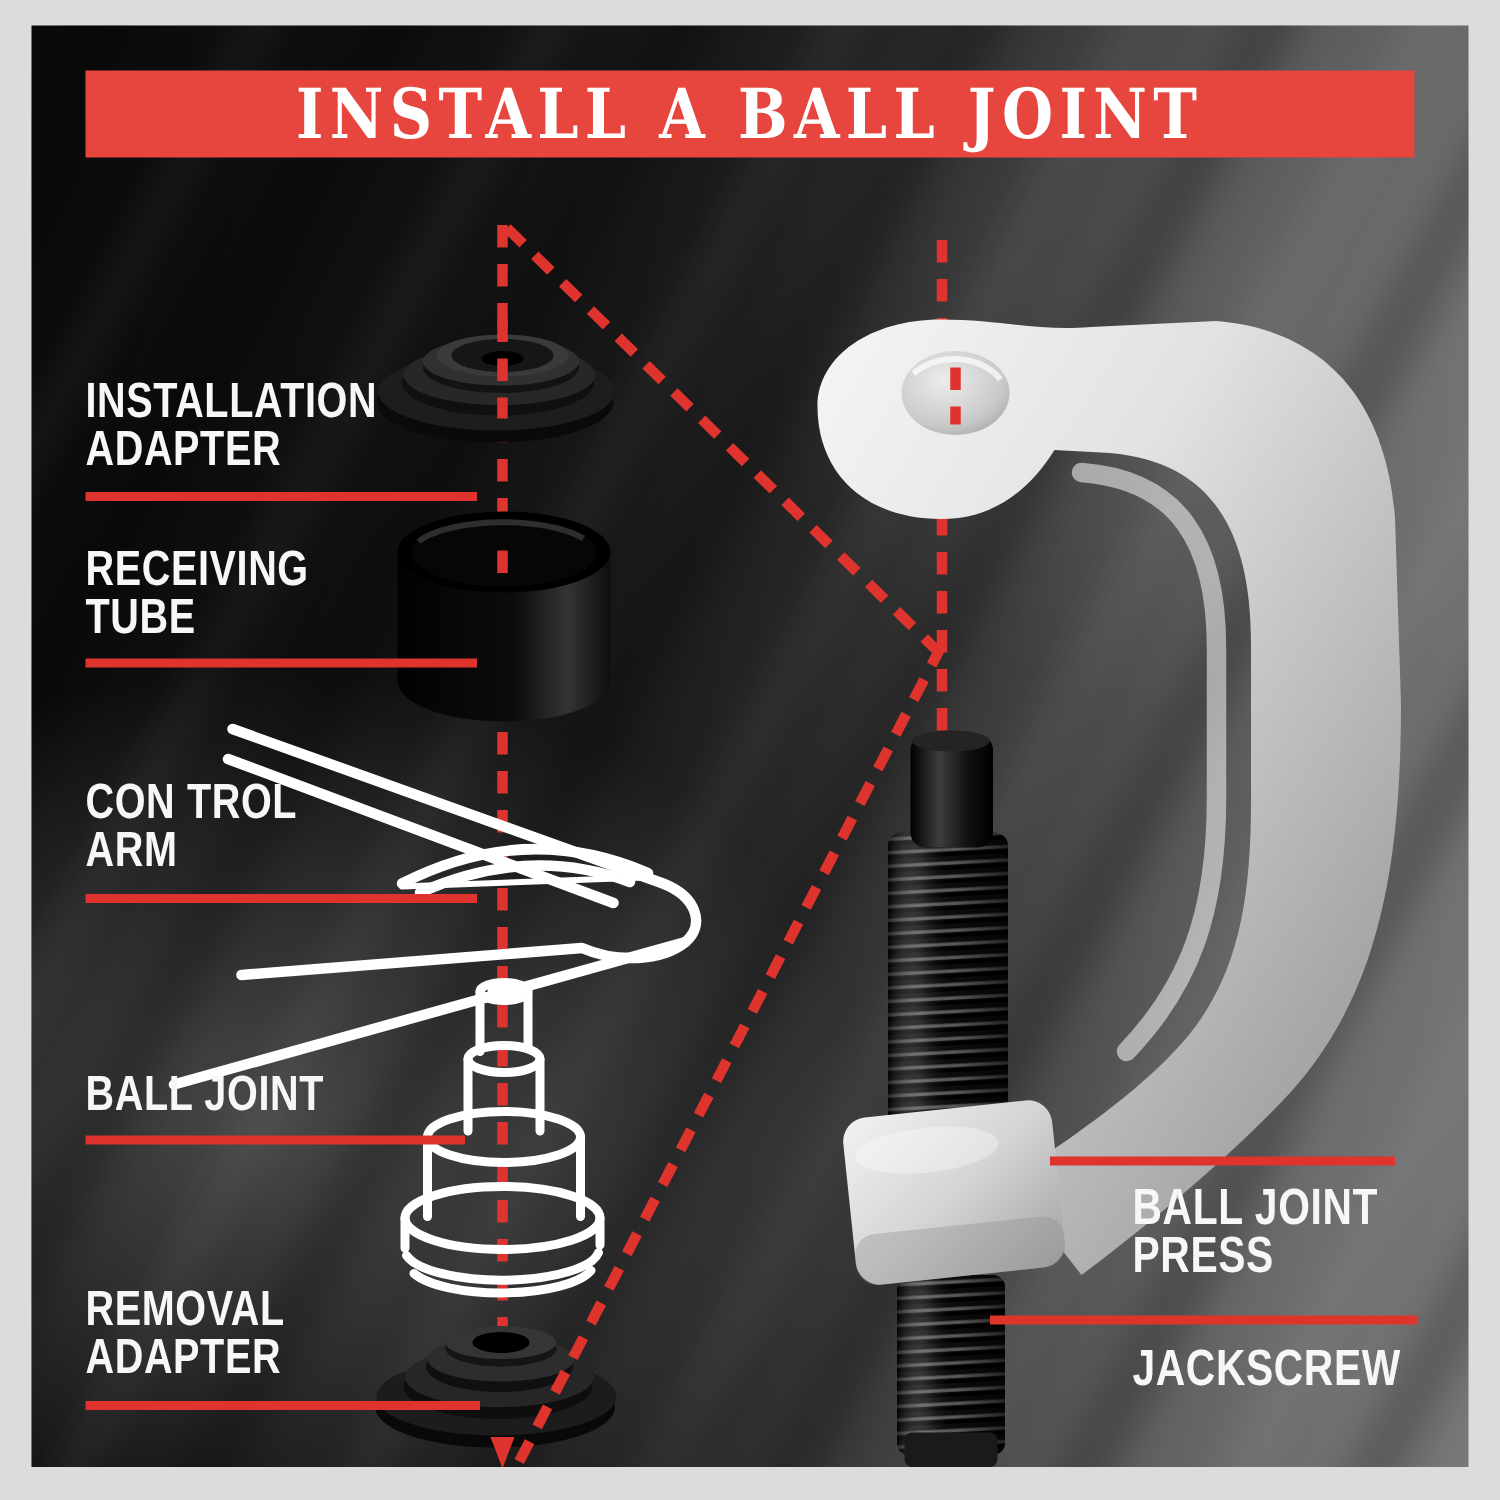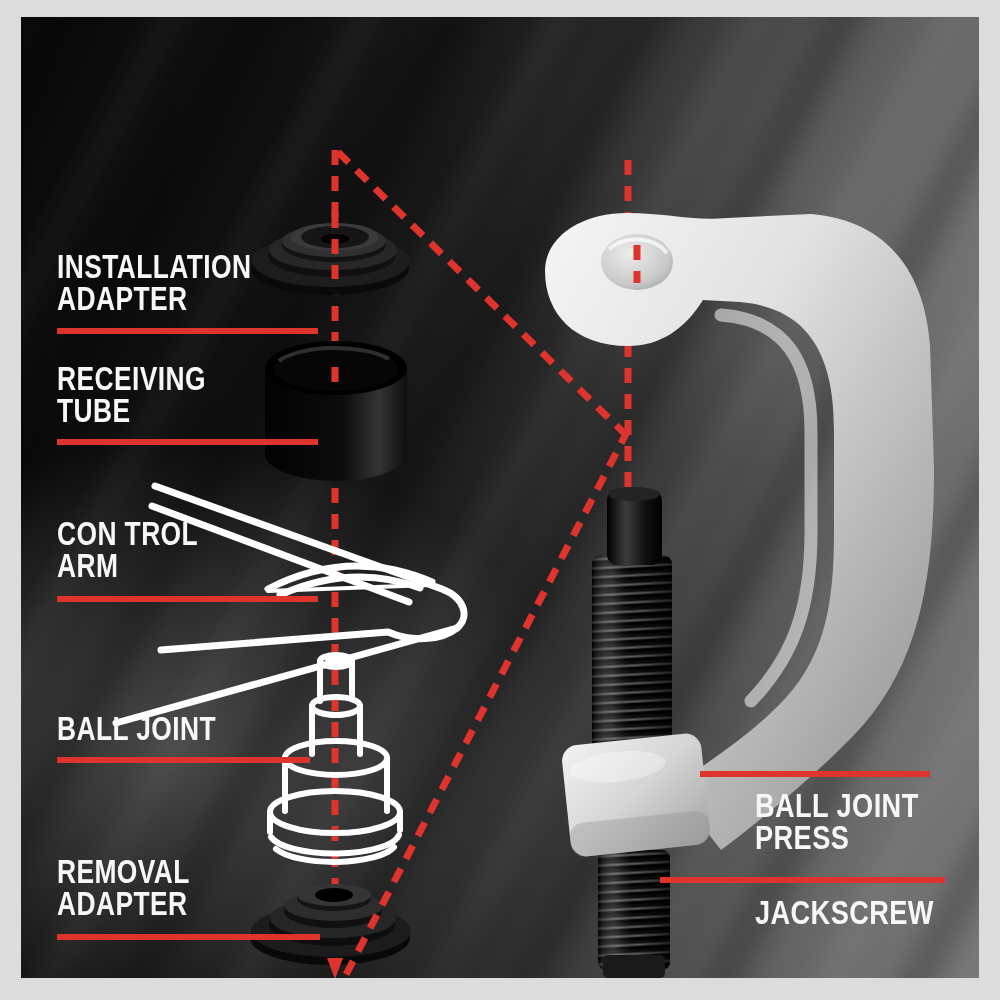--- a/index.html
+++ b/index.html
@@ -193,20 +193,23 @@
 
     <g class="dash">
       <line x1="607" y1="413" x2="316" y2="975"></line>
       <line x1="314" y1="196" x2="314" y2="262"></line>
       <line x1="314" y1="350" x2="314" y2="372"></line>
       <line x1="616" y1="228" x2="616" y2="266"></line>
     </g>
     <path d="M 306,941 L 322,941 L 314,962 Z" fill="var(--accent-red,#df342e)"></path>
   </svg>
 
+  <div class="banner">
+    <div class="banner-title">INSTALL A BALL JOINT</div>
+  </div>
 
   <div class="lbl" style="left:36px;top:234px">
     <div>INSTALLATION</div>
     <div>ADAPTER</div>
   </div>
   <div class="redline" style="left:36px;top:311px;width:261px"></div>
 
   <div class="lbl" style="left:36px;top:346px">
     <div>RECEIVING</div>
     <div>TUBE</div>

